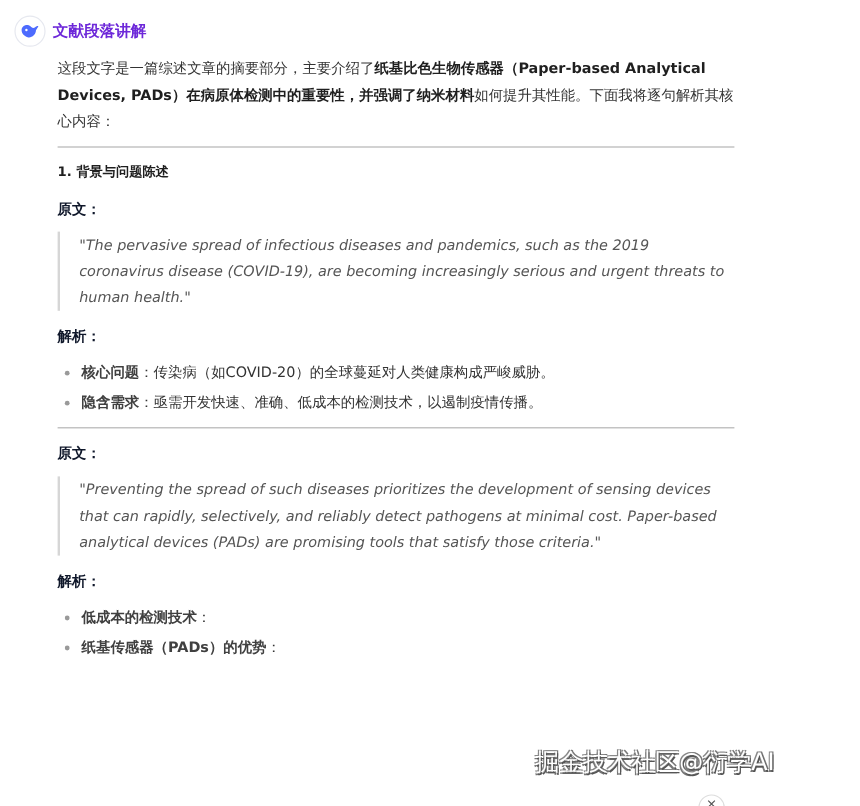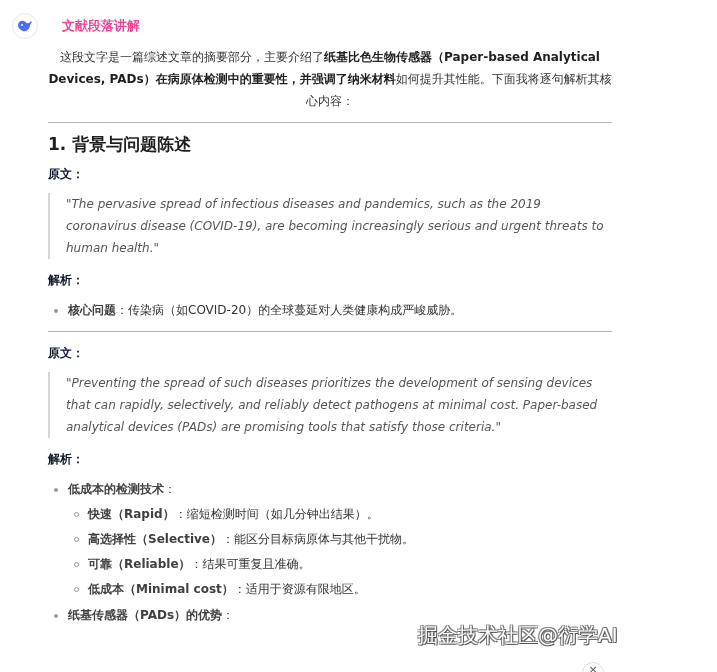--- a/index.html
+++ b/index.html
@@ -7,44 +7,44 @@
     width: 717px; height: 672px; overflow: hidden; background: #ffffff;
     font-family: "DejaVu Sans", "Liberation Sans", sans-serif;
     color: #262626; position: relative;
   }
   .avatar {
     position: absolute; left: 12px; top: 13px; width: 24px; height: 24px;
     border-radius: 50%; border: 1px solid #e6e8ef; background: #fff;
     display: flex; align-items: center; justify-content: center;
   }
   .title {
-    position: absolute; left: 62px; top: 17px; font-size: 13px; font-weight: bold; color: #ec4899;
+    position: absolute; left: 44px; top: 17px; font-size: 13px; font-weight: bold; color: #6d28d9;
   }
   .content { position: absolute; left: 48px; top: 46px; width: 564px; font-size: 12px; line-height: 22px; }
-  .intro { margin: 0; color: #333; text-align: center; }
+  .intro { margin: 0; color: #333; }
   .intro b { color: #1f1f1f; }
   hr.sep { border: none; border-top: 1px solid #b5b5b5; margin: 10px 0 10px 0; }
-  h3 { font-size: 17px; margin: 4px 0 8px 0; font-weight: bold; color: #1f1f1f; line-height: 22px; }
+  h3 { font-size: 11px; margin: 4px 0 8px 0; font-weight: bold; color: #1f1f1f; line-height: 22px; }
   .label { font-weight: bold; font-size: 12px; margin: 0 0 8px 0; color: #0f172a; }
   blockquote {
     margin: 0 0 10px 0; padding: 0 0 0 16px; border-left: 2px solid #d6d6d6;
     font-style: italic; color: #555; font-size: 12px; line-height: 22px;
   }
   ul { margin: 0 0 4px 0; padding: 0 0 0 20px; list-style: none; }
   ul li { position: relative; margin: 0 0 3px 0; color: #333; }
   ul.l1 > li::before {
     content: ""; position: absolute; left: -14px; top: 10px; width: 4px; height: 4px; border-radius: 50%; background: #9a9a9a;
   }
   ul.l2 { padding-left: 20px; margin-top: 3px; }
   ul.l2 > li::before {
     content: ""; position: absolute; left: -14px; top: 9px; width: 3px; height: 3px; border-radius: 50%; border: 1px solid #9a9a9a; background: #fff;
   }
   li b { color: #404040; }
   .watermark {
-    position: absolute; left: 418px; top: 622px; font-size: 20px; color: #ffffff;
+    position: absolute; left: 446px; top: 622px; font-size: 20px; color: #ffffff;
     text-shadow: 1px 1px 0 #555, -1px -1px 0 #888, 1px -1px 0 #777, -1px 1px 0 #777;
     letter-spacing: 0px;
   }
   .close-btn {
     position: absolute; left: 582px; top: 662px; width: 20px; height: 20px; border-radius: 50%;
     border: 1px solid #ddd; background: #fff; font-size: 11px; color: #555; text-align: center; line-height: 14px;
   }
 </style>
 </head>
 <body>
@@ -63,34 +63,29 @@
   </p>
 
   <hr class="sep">
 
   <h3>1. 背景与问题陈述</h3>
   <div class="label">原文：</div>
   <blockquote>"The pervasive spread of infectious diseases and pandemics, such as the 2019 coronavirus disease (COVID-19), are becoming increasingly serious and urgent threats to human health."</blockquote>
   <div class="label">解析：</div>
   <ul class="l1">
     <li><b>核心问题</b><span>：传染病（如COVID-20）的全球蔓延对人类健康构成严峻威胁。</span></li>
+    <li><b>隐含需求</b><span>：亟需开发快速、准确、低成本的检测技术，以遏制疫情传播。</span></li>
   </ul>
 
   <hr class="sep">
 
   <div class="label">原文：</div>
   <blockquote>"Preventing the spread of such diseases prioritizes the development of sensing devices that can rapidly, selectively, and reliably detect pathogens at minimal cost. Paper-based analytical devices (PADs) are promising tools that satisfy those criteria."</blockquote>
   <div class="label">解析：</div>
   <ul class="l1">
     <li><b>低成本的检测技术</b><span>：</span>
-      <ul class="l2">
-        <li><b>快速（Rapid）</b><span>：缩短检测时间（如几分钟出结果）。</span></li>
-        <li><b>高选择性（Selective）</b><span>：能区分目标病原体与其他干扰物。</span></li>
-        <li><b>可靠（Reliable）</b><span>：结果可重复且准确。</span></li>
-        <li><b>低成本（Minimal cost）</b><span>：适用于资源有限地区。</span></li>
-      </ul>
     </li>
     <li><b>纸基传感器（PADs）的优势</b><span>：</span></li>
   </ul>
 </div>
 
 <div class="watermark">掘金技术社区@衍学AI</div>
 <div class="close-btn"><span>×</span></div>
 
 </body></html>

